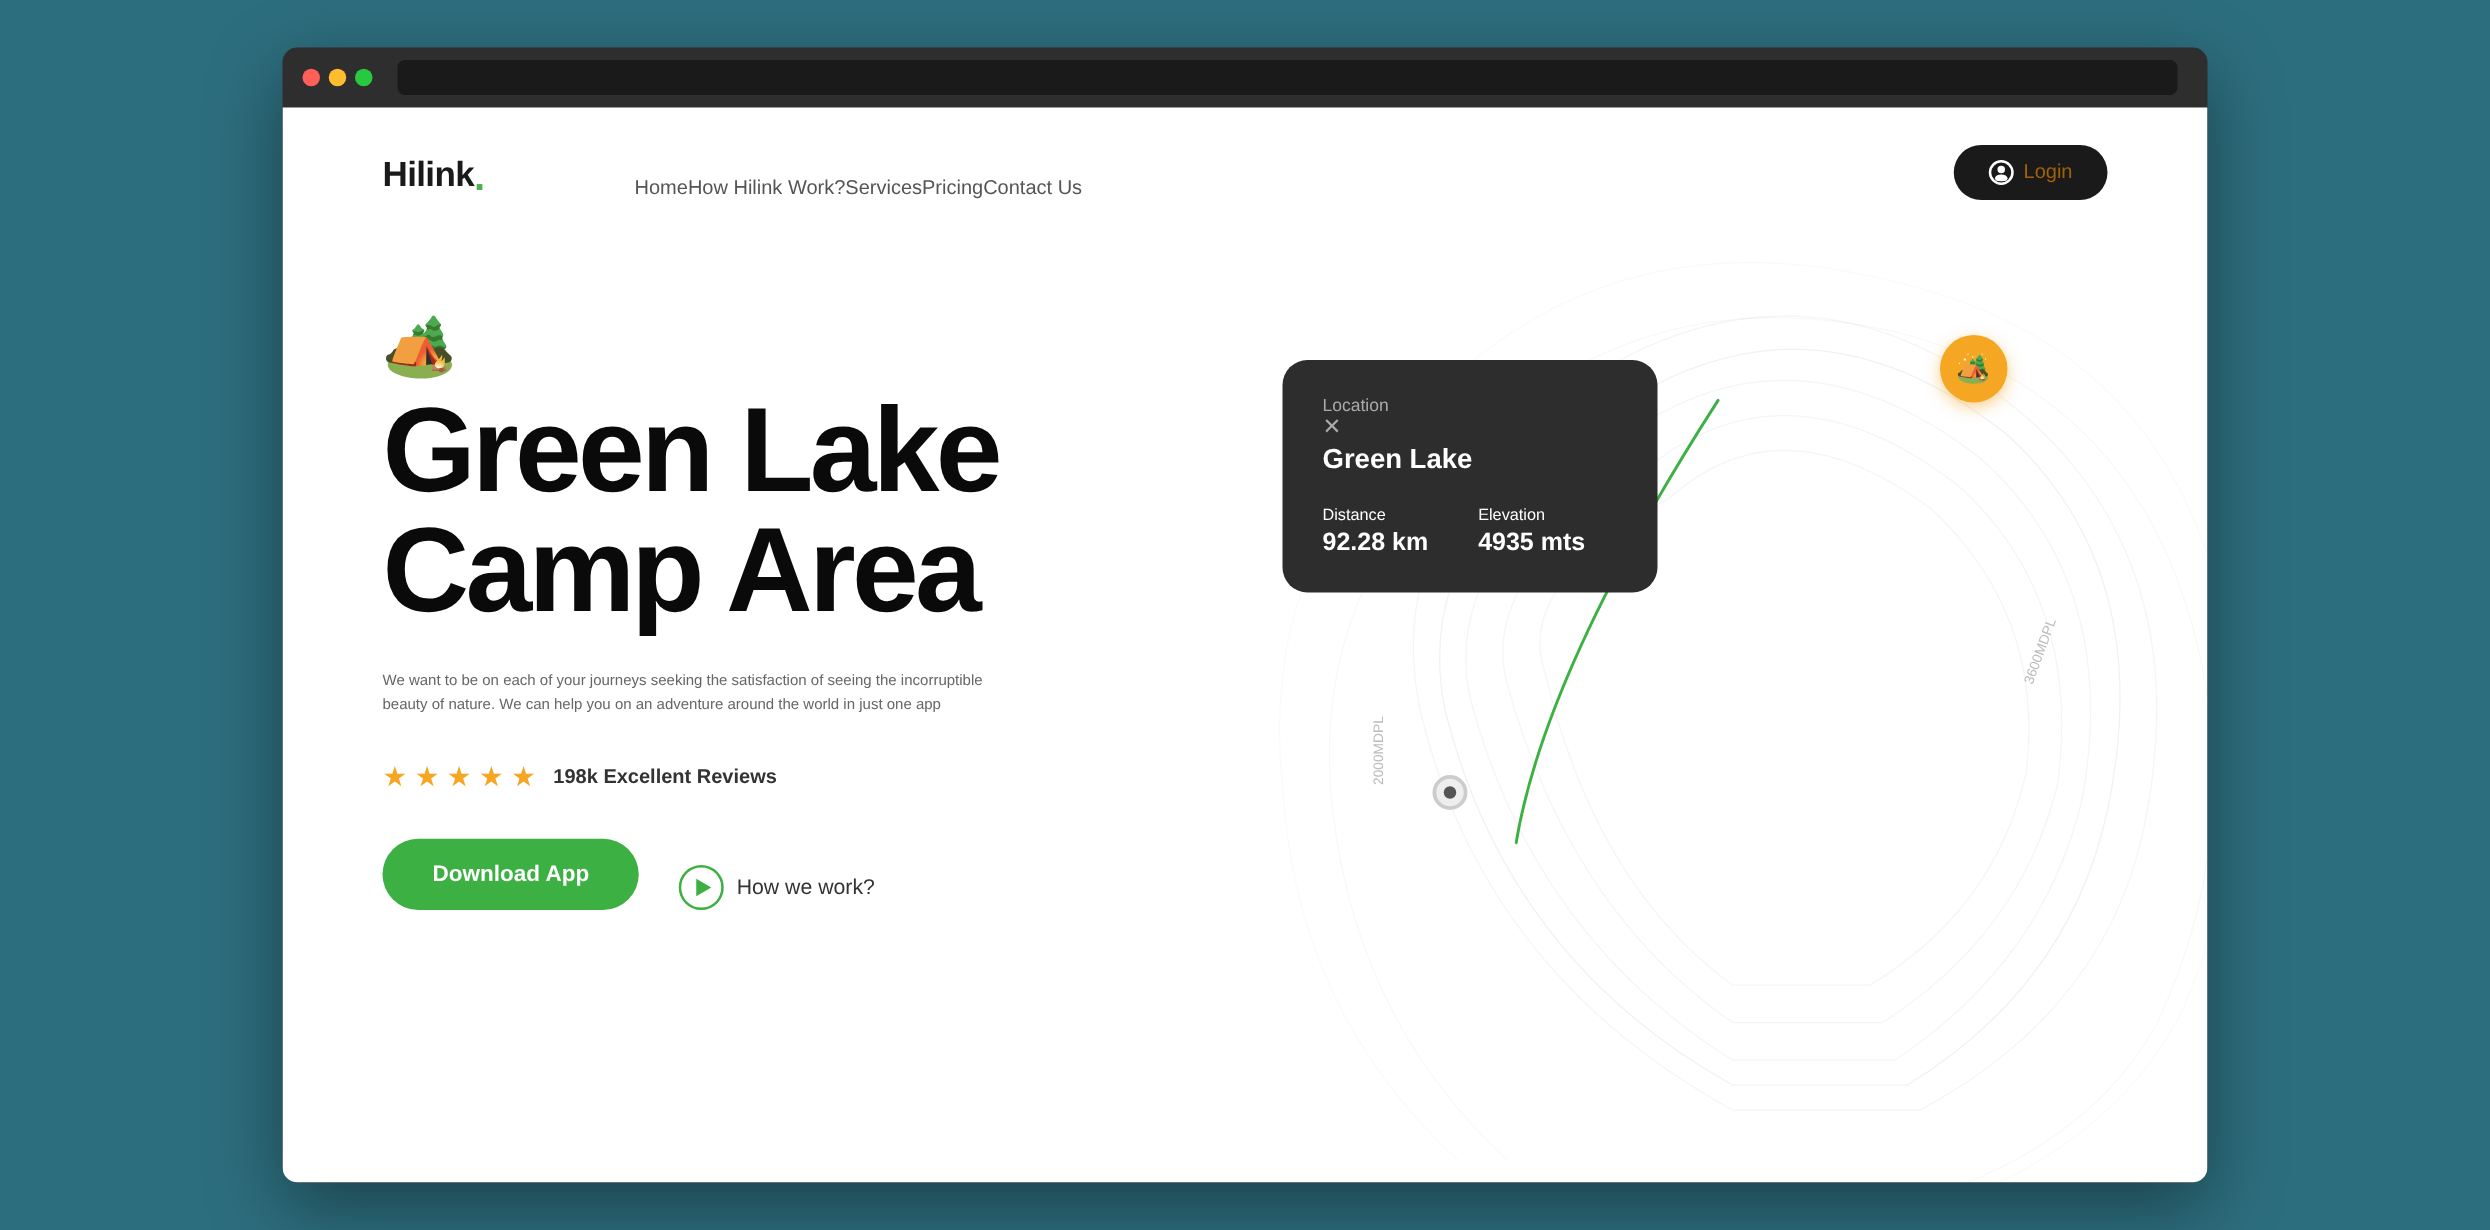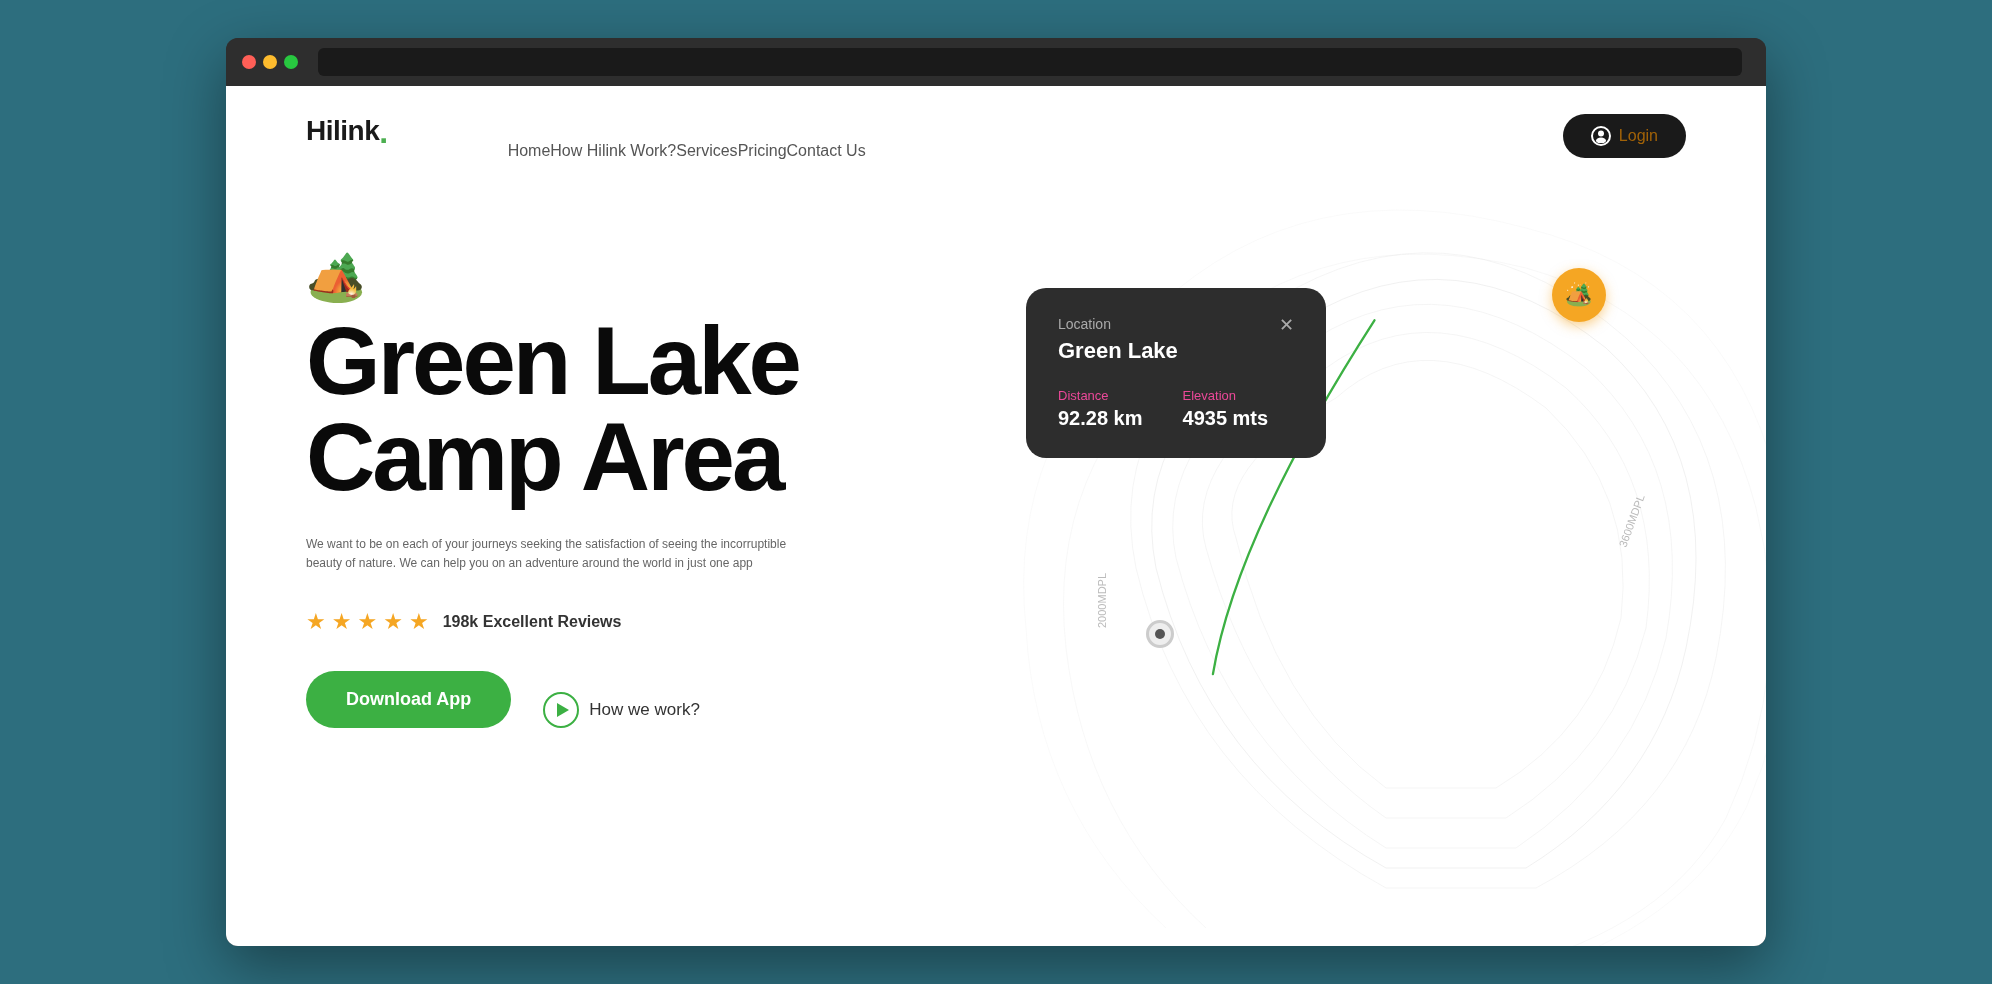--- a/index.html
+++ b/index.html
@@ -50,21 +50,21 @@
     .page {
       background: #ffffff;
       min-height: 860px;
       position: relative;
       overflow: hidden;
     }
 
     
     .navbar {
       display: flex;
-      align-items: flex-start;
+      align-items: flex-end;
       padding: 28px 80px;
       border-bottom: none;
     }
     .logo {
       font-size: 28px;
       font-weight: 700;
       color: #1a1a1a;
       margin-right: 120px;
       letter-spacing: -0.5px;
     }
@@ -221,20 +221,21 @@
       padding: 28px 32px;
       width: 300px;
       color: #fff;
       z-index: 10;
     }
     .card-header {
       display: flex;
       justify-content: space-between;
       align-items: flex-start;
       margin-bottom: 4px;
+      flex-direction: column;
     }
     .card-location-label {
       font-size: 14px;
       color: #aaa;
       font-weight: 400;
     }
     .card-close {
       color: #aaa;
       font-size: 18px;
       cursor: pointer;
@@ -245,21 +246,21 @@
       font-weight: 700;
       color: #fff;
       margin-bottom: 24px;
     }
     .card-stats {
       display: flex;
       gap: 40px;
     }
     .card-stat-label {
       font-size: 13px;
-      color: #ec4899;
+      color: #ffffff;
       margin-bottom: 4px;
     }
     .card-stat-value {
       font-size: 20px;
       font-weight: 700;
       color: #fff;
     }
 
     
     .map-pin-orange {

